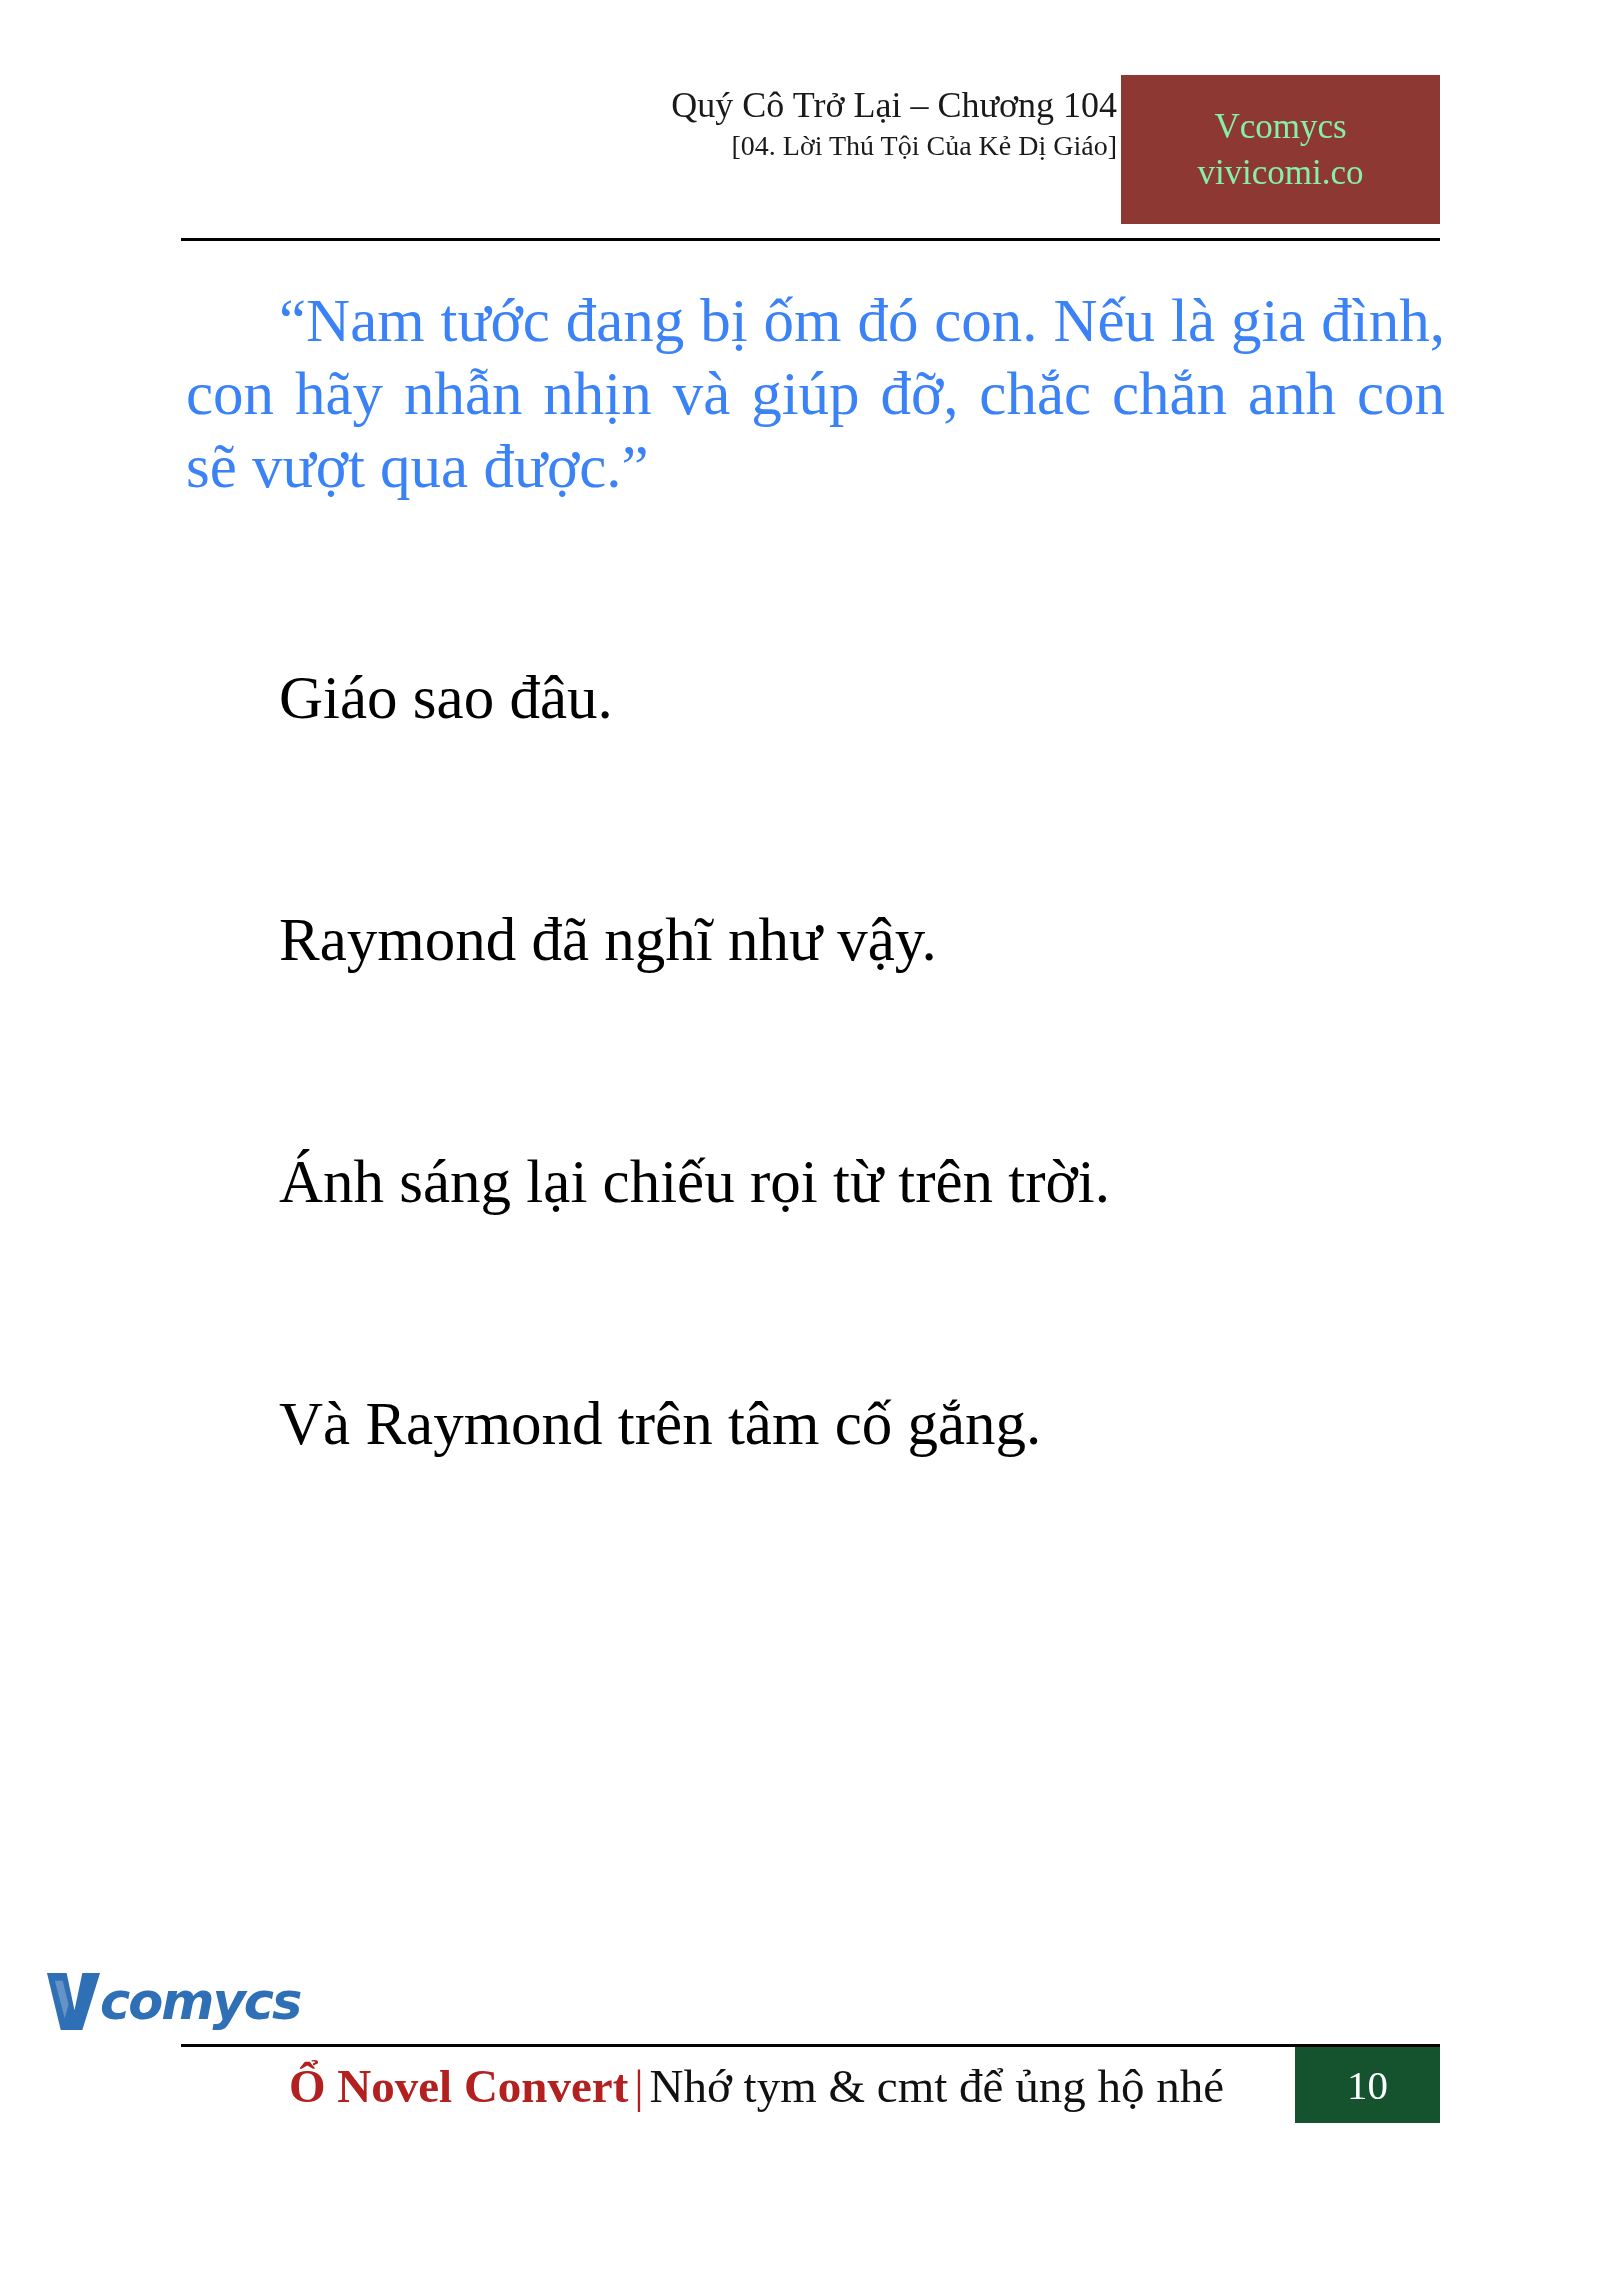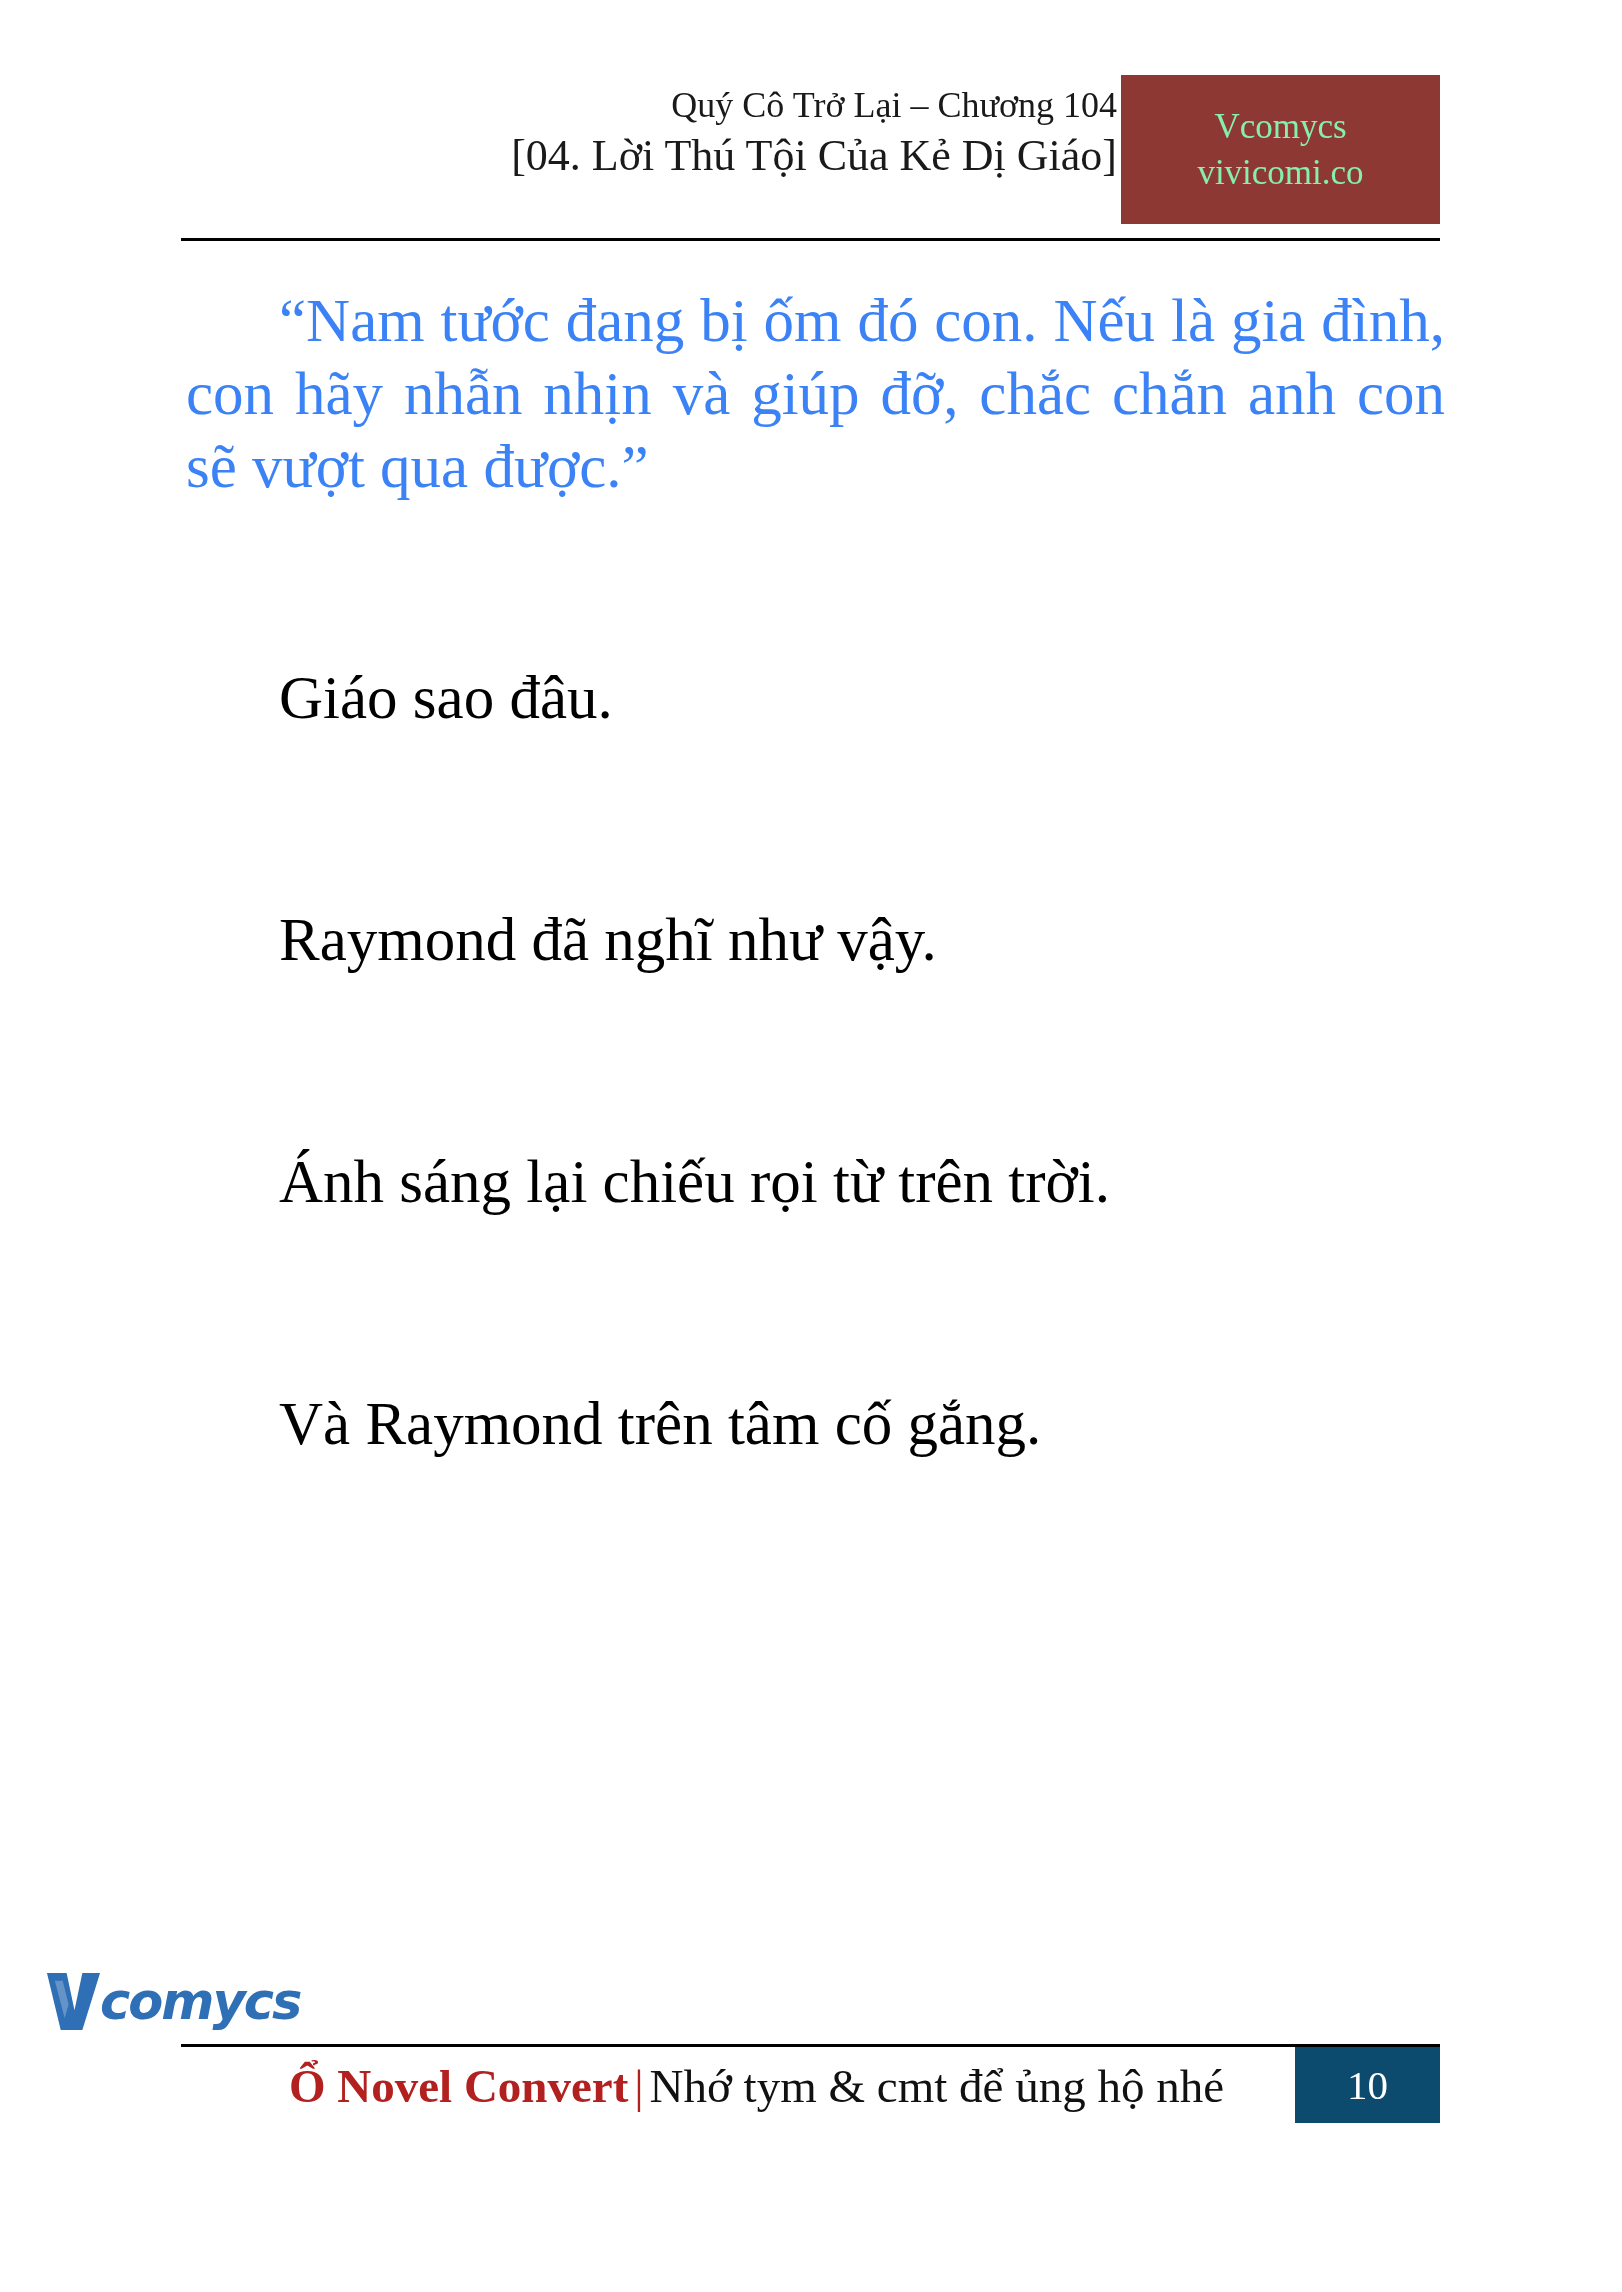--- a/index.html
+++ b/index.html
@@ -35,21 +35,21 @@
     position: absolute;
     right: 323px;
     top: 0;
     text-align: right;
     font-size: 36px;
     line-height: 1.25;
     color: #1a1a1a;
     white-space: nowrap;
   }
   .header-title-line2 {
-    font-size: 44px;
+    font-size: 28px;
   }
   .header-badge {
     position: absolute;
     right: 0;
     top: -7.8px;
     width: 319px;
     height: 149px;
     background: #8e3833;
     color: #86efac;
     display: flex;
@@ -126,21 +126,21 @@
   }
   .footer-note {
     color: #111111;
   }
   .page-number {
     position: absolute;
     right: 0;
     top: -2px;
     width: 145px;
     height: 76px;
-    background: #0c4a6e;
+    background: #14532d;
     color: #ffffff;
     display: flex;
     align-items: center;
     justify-content: center;
     font-size: 41px;
   }
 
   
   .watermark {
     position: absolute;

